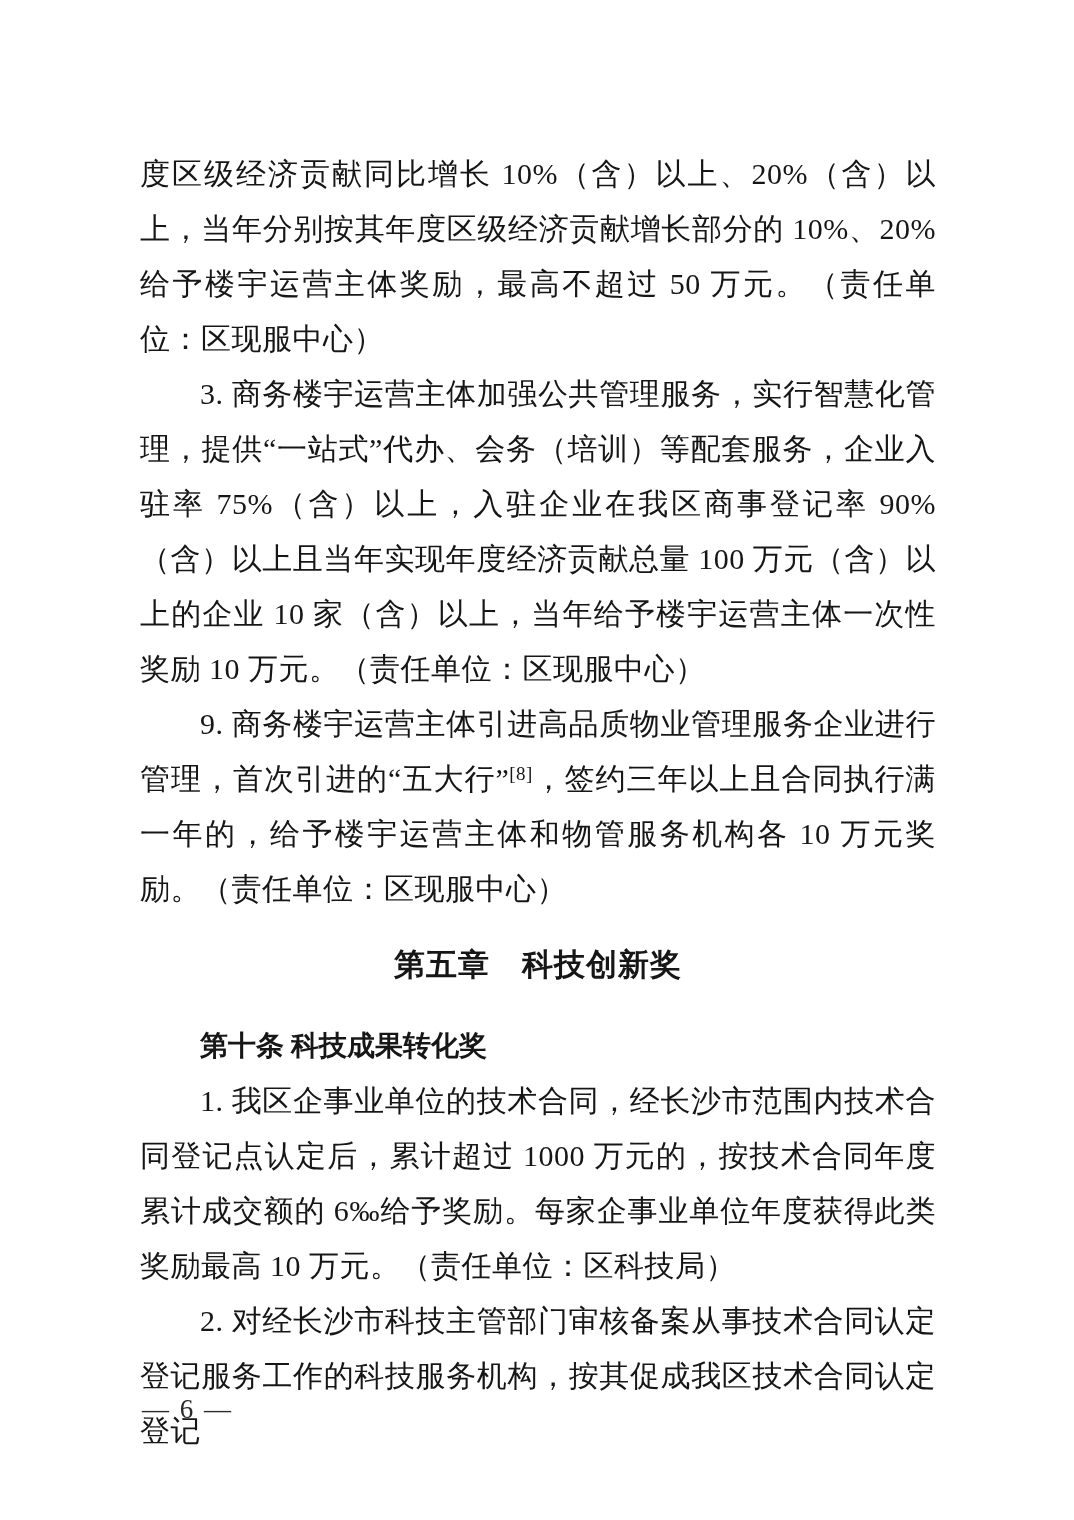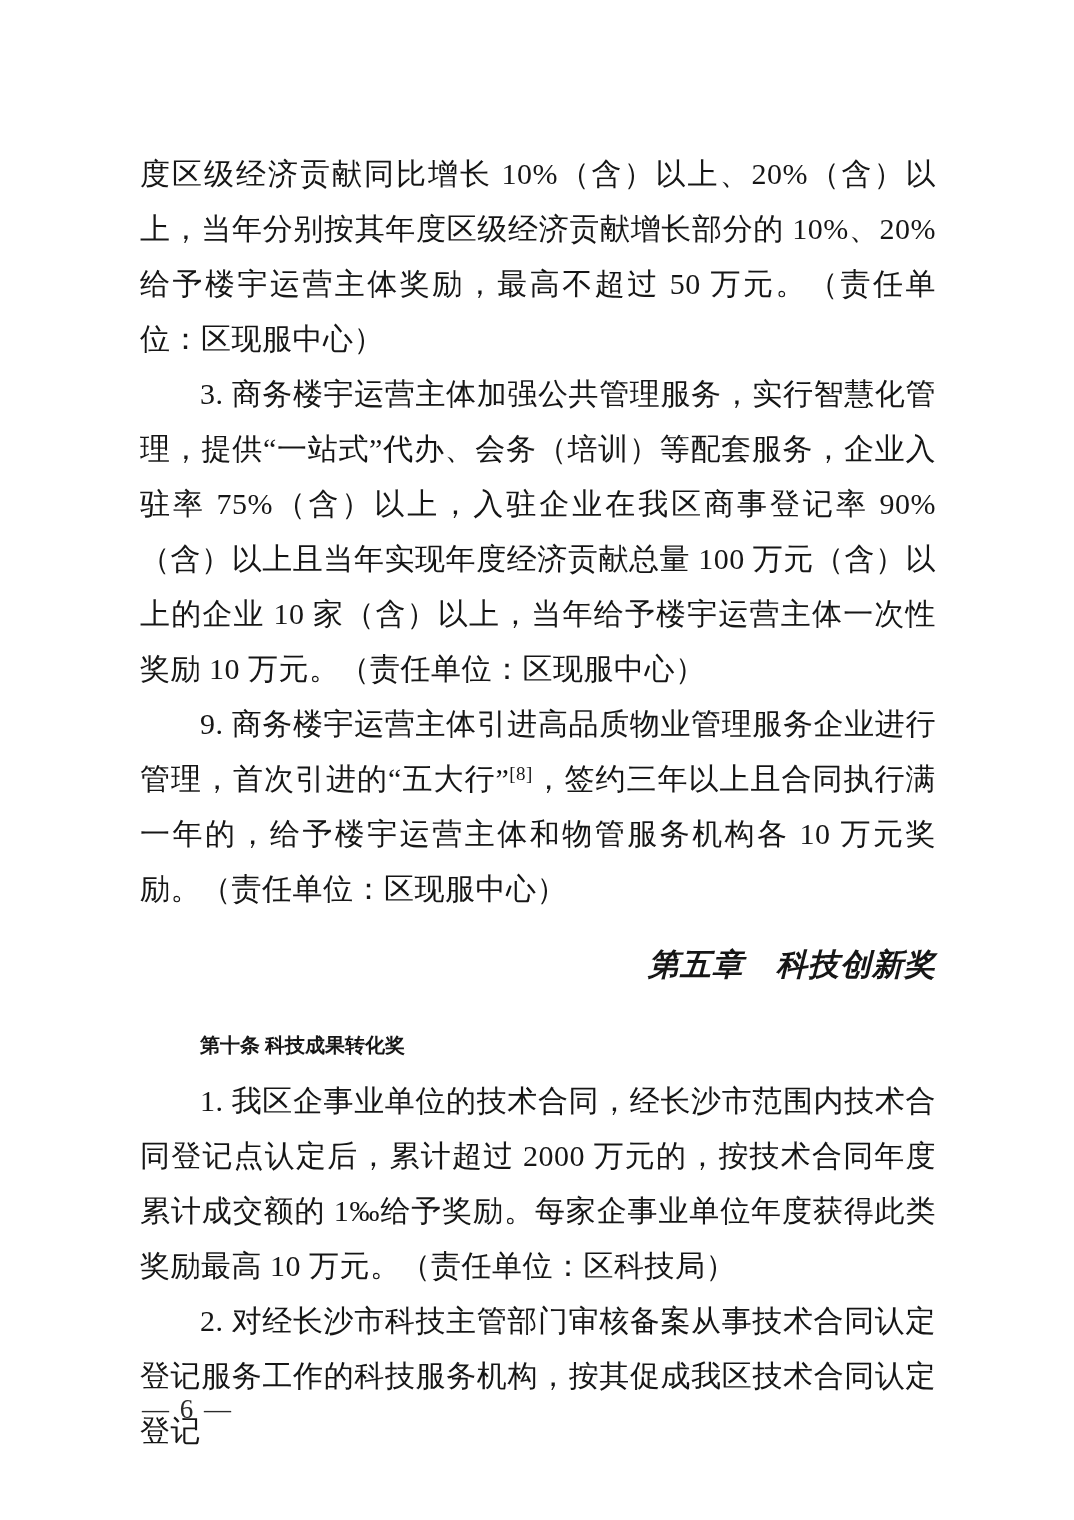--- a/index.html
+++ b/index.html
@@ -38,28 +38,27 @@
   }
   .par.indent {
     text-indent: 60px;
   }
   .chapter {
     margin: 21px 0 26px 0;
     font-family: "Liberation Sans", "DejaVu Sans", sans-serif;
     font-weight: bold;
     font-size: 31px;
     line-height: 55px;
-    text-align: right;
+    text-align: center;
     letter-spacing: 1px;
-    font-style: italic;
   }
   .article {
     margin: 0;
     font-weight: bold;
-    font-size: 20px;
+    font-size: 28px;
     line-height: 55px;
     text-indent: 60px;
   }
   sup.fnref {
     font-size: 19px;
     line-height: 0;
     vertical-align: 9px;
   }
   .footer {
     position: absolute;
@@ -80,20 +79,20 @@
     <p class="par">度区级经济贡献同比增长 10%（含）以上、20%（含）以上，当年分别按其年度区级经济贡献增长部分的 10%、20%给予楼宇运营主体奖励，最高不超过 50 万元。（责任单位：区现服中心）</p>
 
     <p class="par indent">3. 商务楼宇运营主体加强公共管理服务，实行智慧化管理，提供“一站式”代办、会务（培训）等配套服务，企业入驻率 75%（含）以上，入驻企业在我区商事登记率 90%（含）以上且当年实现年度经济贡献总量 100 万元（含）以上的企业 10 家（含）以上，当年给予楼宇运营主体一次性奖励 10 万元。（责任单位：区现服中心）</p>
 
     <p class="par indent"><span>9. 商务楼宇运营主体引进高品质物业管理服务企业进行管理，首次引进的“五大行”</span><sup class="fnref">[8]</sup><span>，签约三年以上且合同执行满一年的，给予楼宇运营主体和物管服务机构各 10 万元奖励。（责任单位：区现服中心）</span></p>
 
     <h2 class="chapter">第五章　科技创新奖</h2>
 
     <h3 class="article">第十条 科技成果转化奖</h3>
 
-    <p class="par indent">1. 我区企事业单位的技术合同，经长沙市范围内技术合同登记点认定后，累计超过 2000 万元的，按技术合同年度累计成交额的 1‰给予奖励。每家企事业单位年度获得此类奖励最高 10 万元。（责任单位：区科技局）</p>
+    <p class="par indent">1. 我区企事业单位的技术合同，经长沙市范围内技术合同登记点认定后，累计超过 1000 万元的，按技术合同年度累计成交额的 6‰给予奖励。每家企事业单位年度获得此类奖励最高 10 万元。（责任单位：区科技局）</p>
 
     <p class="par indent">2. 对经长沙市科技主管部门审核备案从事技术合同认定登记服务工作的科技服务机构，按其促成我区技术合同认定登记</p>
 
   </div>
 
   <div class="footer">— 6 —</div>
 </div>
 
 </body></html>

